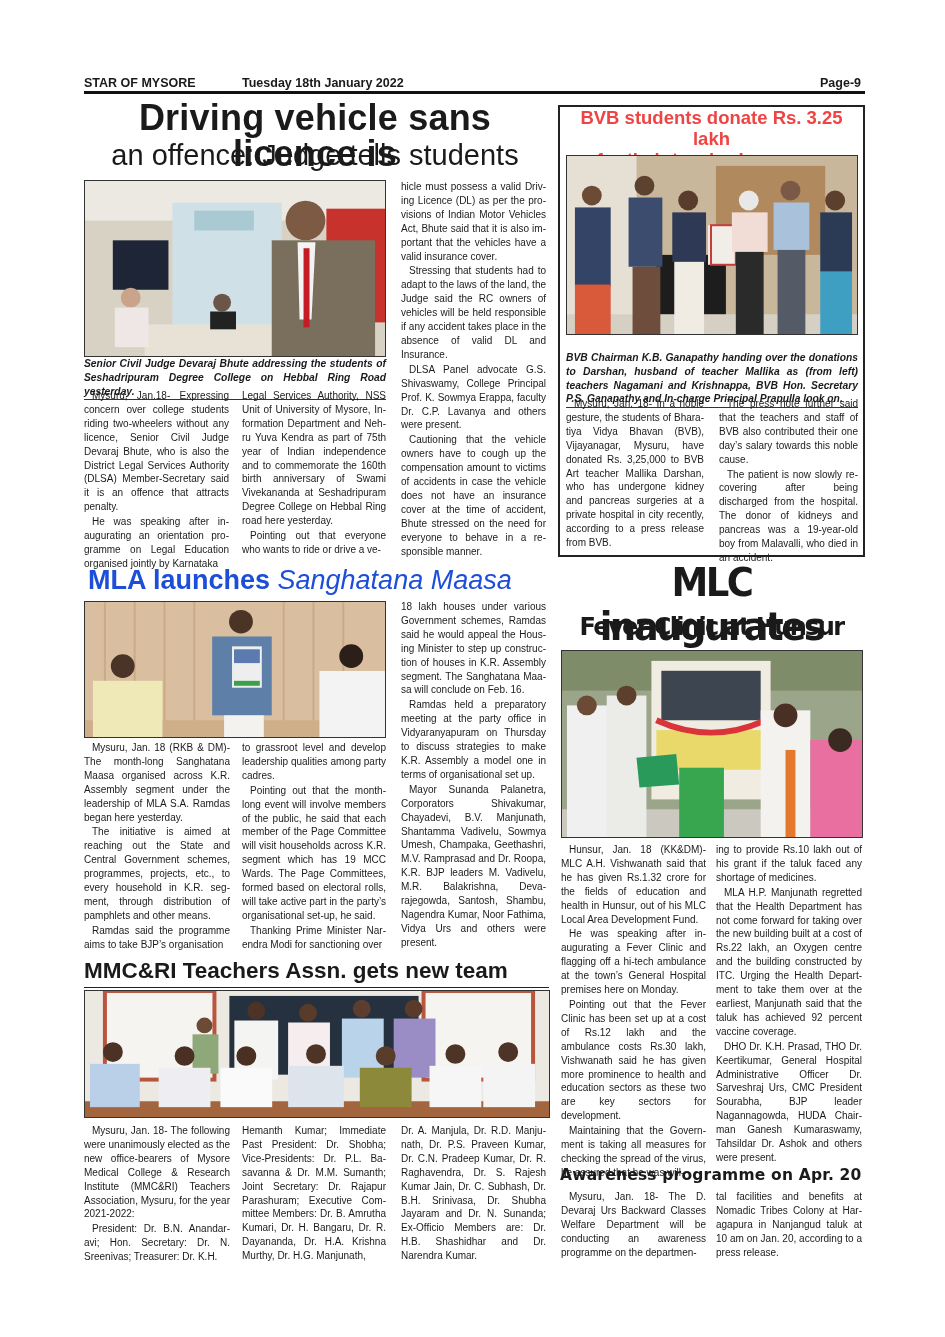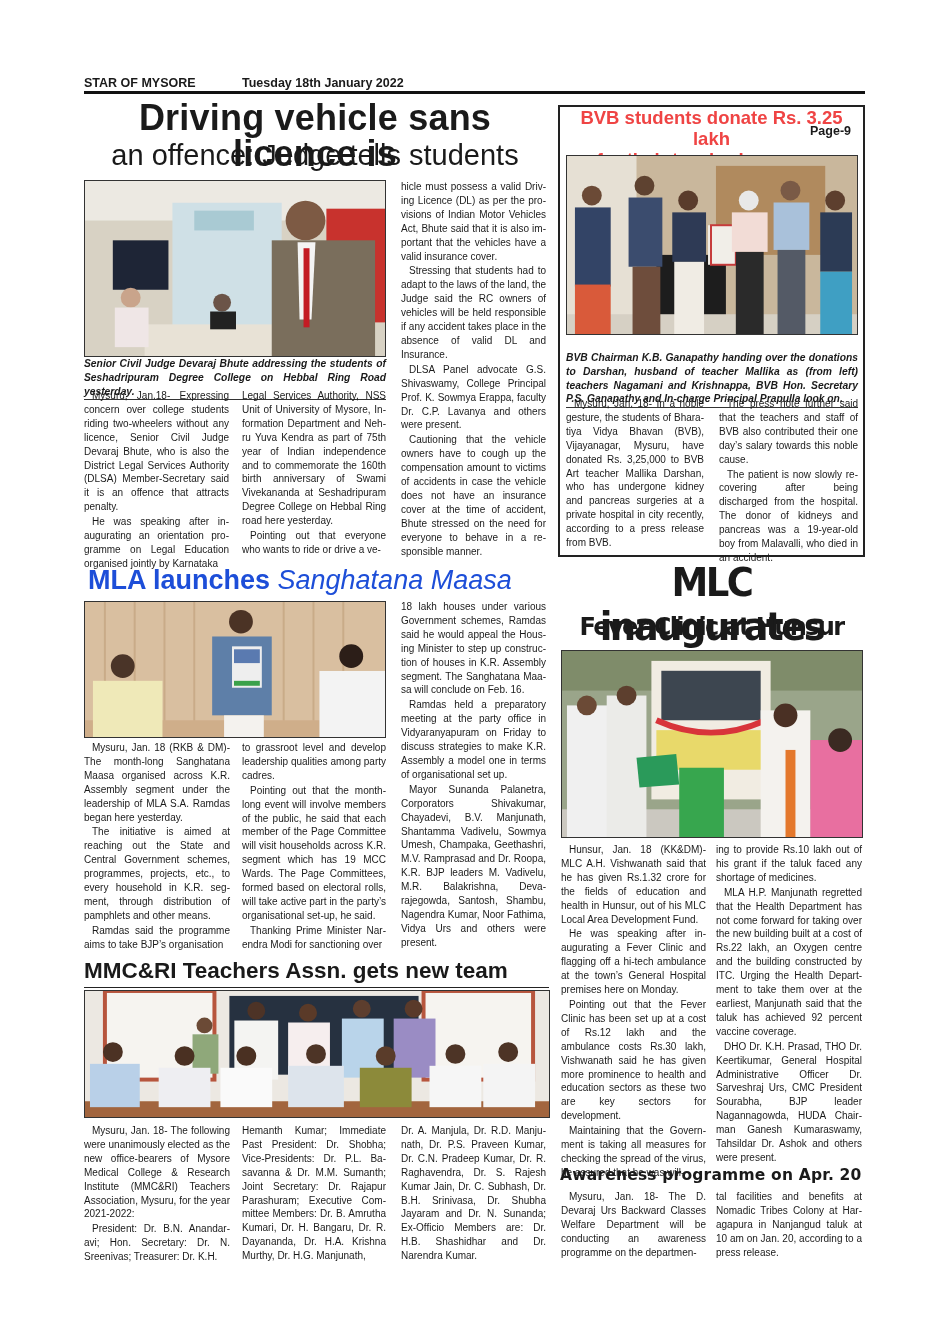--- a/index.html
+++ b/index.html
@@ -3,21 +3,21 @@
 <meta charset="utf-8">
 <style>
   * { box-sizing: border-box; margin: 0; padding: 0; }
   html, body { width: 945px; height: 1337px; background: #ffffff; overflow: hidden; }
   body { position: relative; font-family: "Liberation Sans", sans-serif; color: #1a1a1a; }
   .abs { position: absolute; }
   .masthead { left: 84px; top: 76px; width: 781px; height: 18px; border-bottom: 3px solid #111; }
   .masthead span { position: absolute; top: 0; font-weight: bold; font-size: 12.5px; }
   .mh-paper { left: 0; }
   .mh-date { left: 158px; }
-  .mh-page { right: 14px; margin-top: 48px; }
+  .mh-page { right: 4px; }
 
   .col-text { font-size: 10px; line-height: 13.9px; text-align: justify; hyphens: manual; }
   .col-text p { text-indent: 8px; margin-bottom: 1px; }
   .col-text p.cont { text-indent: 0; }
 
   .photo { border: 1px solid #333; overflow: hidden; }
   .photo svg { display: block; width: 100%; height: 100%; }
 
   .caption { font-size: 10.3px; line-height: 13.8px; font-weight: bold; font-style: italic; text-align: justify; border-bottom: 1.5px solid #333; padding-bottom: 1px; }
 
@@ -164,21 +164,21 @@
   <p>The initiative is aimed at reaching out the State and Central Government schemes, programmes, projects, etc., to every household in K.R. seg­ment, through distribution of pamphlets and other means.</p>
   <p>Ramdas said the programme aims to take BJP’s organisation</p>
 </div>
 <div class="abs col-text" style="left:242px;top:741px;width:144px;">
   <p class="cont">to grassroot level and devel­op leadership qualities among party cadres.</p>
   <p>Pointing out that the month-long event will involve members of the public, he said that each member of the Page Committee will visit households across K.R. segment which has 19 MCC Wards. The Page Committees, formed based on electoral rolls, will take active part in the party’s organisational set-up, he said.</p>
   <p>Thanking Prime Minister Nar­endra Modi for sanctioning over</p>
 </div>
 <div class="abs col-text" style="left:401px;top:600px;width:145px;">
   <p class="cont">18 lakh houses under various Government schemes, Ramdas said he would appeal the Hous­ing Minister to step up construc­tion of houses in K.R. Assembly segment. The Sanghatana Maa­sa will conclude on Feb. 16.</p>
-  <p>Ramdas held a preparatory meeting at the party office in Vidyaranyapuram on Friday to discuss strategies to make K.R. Assembly a model one in terms of organisational set up.</p>
+  <p>Ramdas held a preparatory meeting at the party office in Vidyaranyapuram on Thursday to discuss strategies to make K.R. Assembly a model one in terms of organisational set up.</p>
   <p>Mayor Sunanda Palanet­ra, Corporators Shivakumar, Chayadevi, B.V. Manjunath, Shantamma Vadivelu, Sowmya Umesh, Champaka, Geethashri, M.V. Ramprasad and Dr. Roopa, K.R. BJP leaders M. Vadive­lu, M.R. Balakrishna, Deva­rajegowda, Santosh, Sham­bu, Nagendra Kumar, Noor Fathima, Vidya Urs and others were present.</p>
 </div>
 
 <div class="abs mlc-t1">MLC inaugurates</div>
 <div class="abs mlc-t2">Fever Clinic at Hunsur</div>
 
 <div class="abs photo" style="left:561px;top:650px;width:302px;height:188px;">
   <svg viewBox="0 0 302 188" preserveAspectRatio="none">
     <rect width="302" height="188" fill="#9aa58a"></rect>
     <rect x="0" y="0" width="302" height="40" fill="#7f8c6a"></rect>

